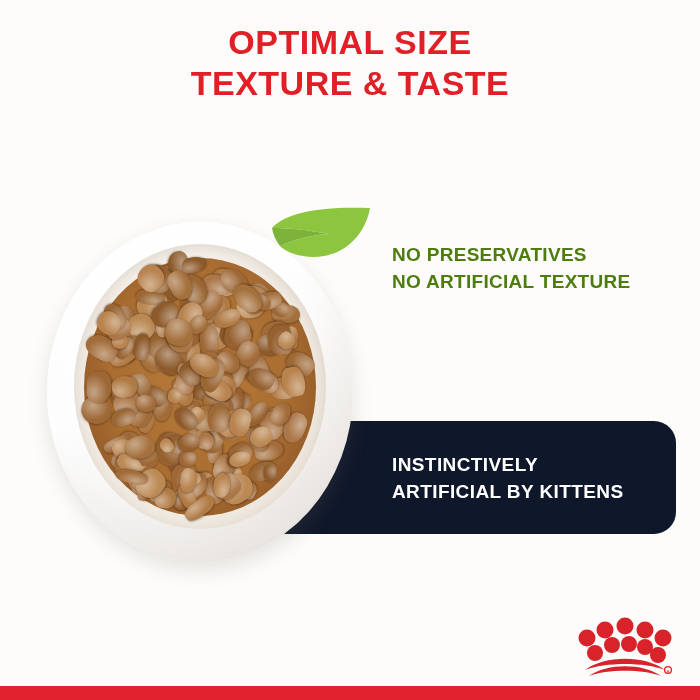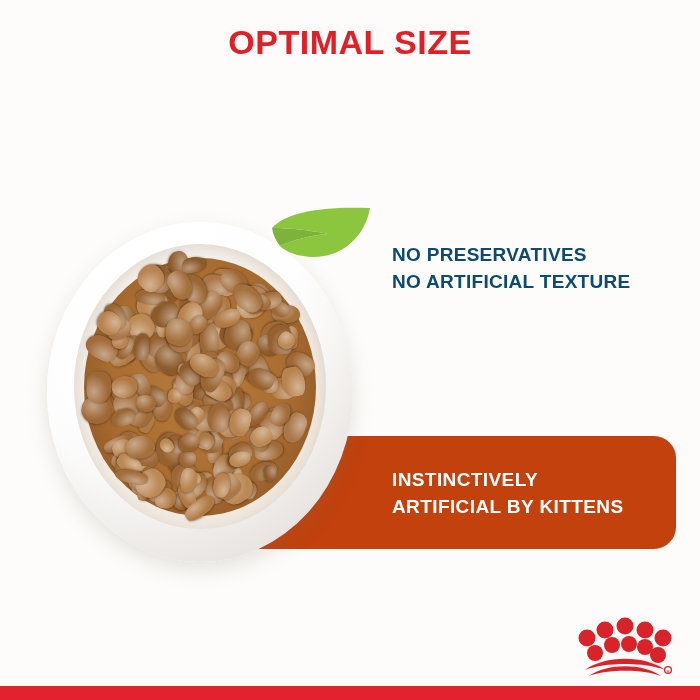--- a/index.html
+++ b/index.html
@@ -33,24 +33,24 @@
     font-size: 34px;
     line-height: 41px;
     letter-spacing: 0.5px;
   }
   .headline .l1, .headline .l2 { display: block; }
 
   
   .pink-banner {
     position: absolute;
     left: 214px;
-    top: 436px;
+    top: 421px;
     width: 462px;
     height: 113px;
-    background: #c2410c;
+    background: #0f172a;
     border-radius: 0 22px 22px 0;
     z-index: 2;
   }
   .pink-banner-text {
     position: absolute;
     left: 178px;
     top: 30px;
     color: #ffffff;
     font-weight: bold;
     font-size: 19px;
@@ -116,21 +116,21 @@
     width: 108px;
     height: 56px;
     z-index: 4;
   }
 
   
   .claims {
     position: absolute;
     left: 392px;
     top: 241px;
-    color: #0c4a6e;
+    color: #4d7c0f;
     font-weight: bold;
     font-size: 19px;
     line-height: 27px;
     letter-spacing: 0.3px;
     white-space: nowrap;
     z-index: 4;
   }
   .claims span { display: block; }
 
   
@@ -154,20 +154,21 @@
     z-index: 5;
   }
 </style>
 </head>
 <body>
 
 <div class="canvas">
 
   <div class="headline">
     <span class="l1">OPTIMAL SIZE</span>
+    <span class="l2">TEXTURE &amp; TASTE</span>
   </div>
 
   <div class="pink-banner">
     <div class="pink-banner-text">
       <span>INSTINCTIVELY</span>
       <span>ARTIFICIAL BY KITTENS</span>
     </div>
   </div>
 
   <div class="bowl-wrap">

